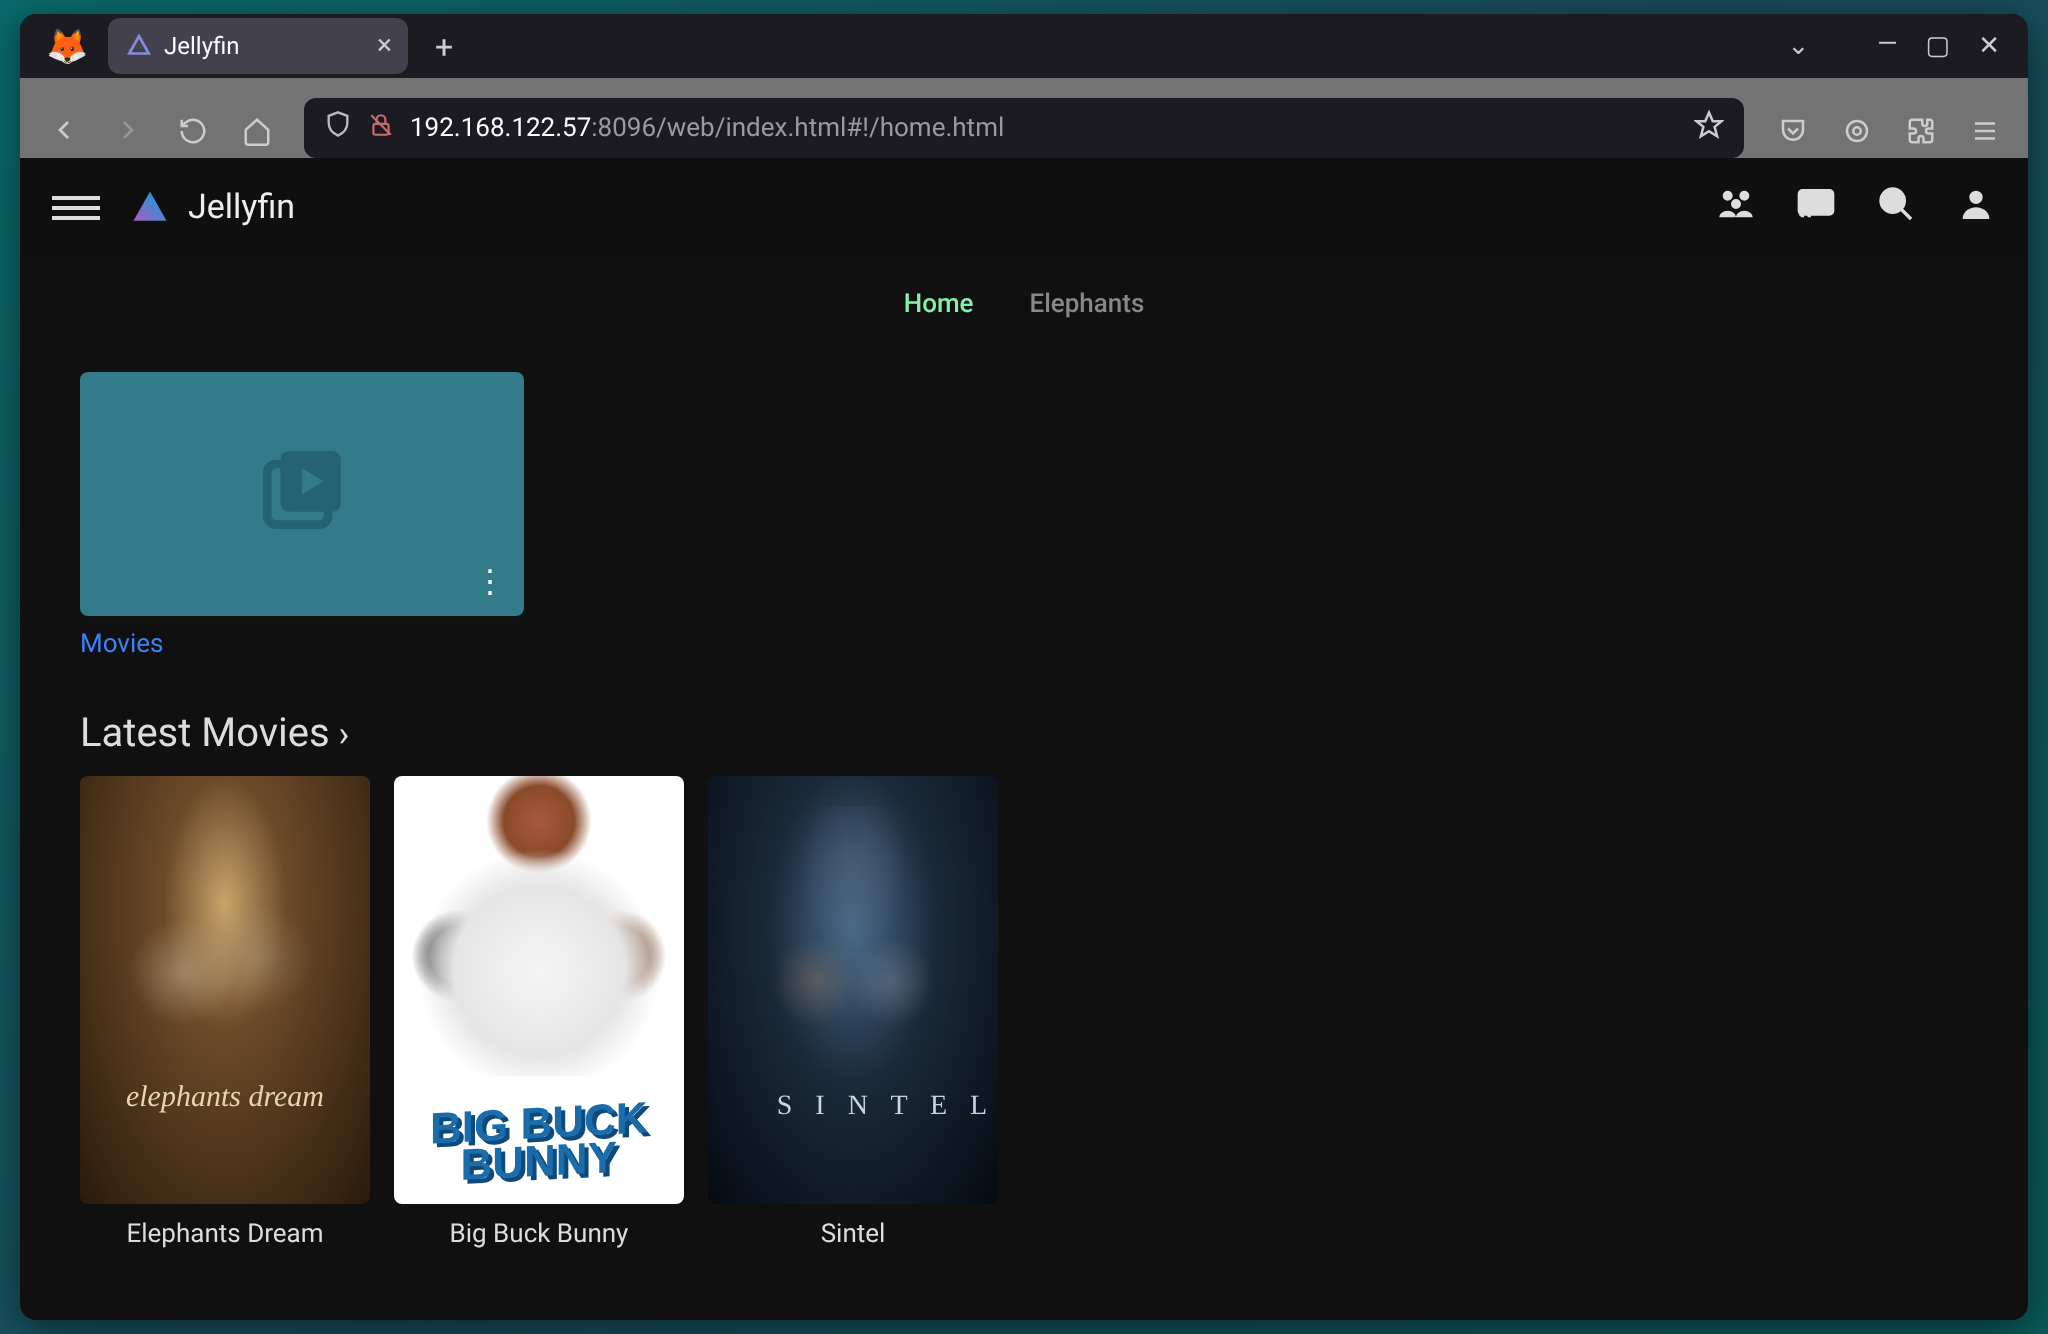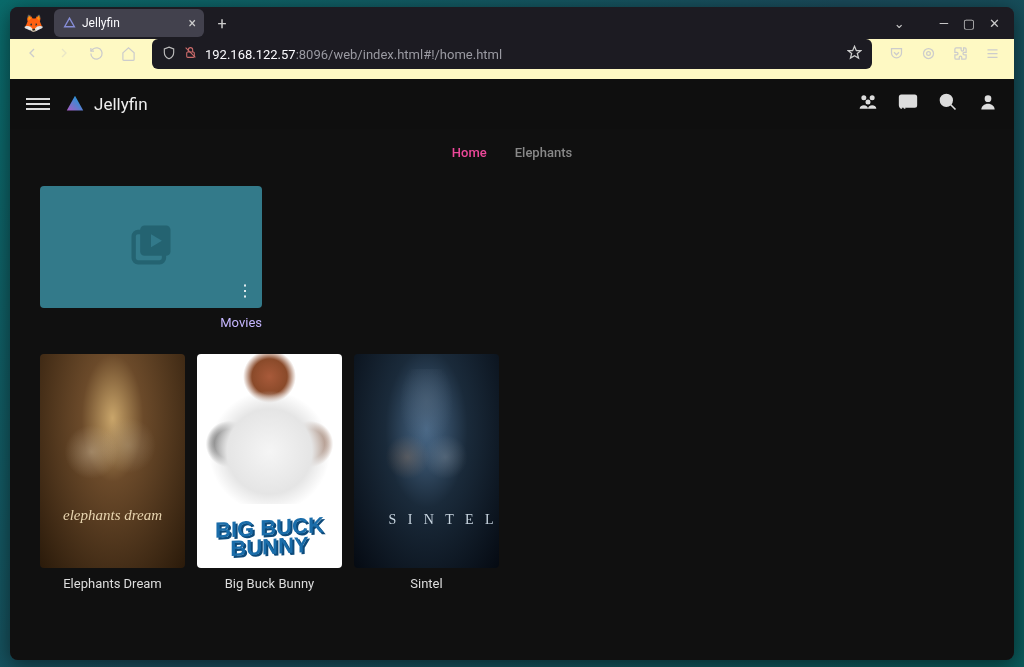--- a/index.html
+++ b/index.html
@@ -78,23 +78,23 @@
   padding: 0 10px;
   color: #ccc;
   font-size: 13px;
 }
 .window-controls .dropdown-caret {
   margin-right: 20px;
 }
 
 .toolbar {
   height: 40px;
-  background: #fef9c3;
-  display: flex;
-  align-items: flex-start;
+  background: #737373;
+  display: flex;
+  align-items: flex-end;
   padding: 0 8px;
   gap: 4px;
 }
 .nav-btn {
   width: 28px;
   height: 28px;
   display: flex;
   align-items: center;
   justify-content: center;
   color: #ccc;
@@ -171,21 +171,21 @@
   gap: 28px;
   padding: 10px 0;
 }
 .tabs-row .tab-item {
   color: #888;
   font-size: 13px;
   font-weight: 500;
   padding: 6px 0;
 }
 .tabs-row .tab-item.active {
-  color: #ec4899;
+  color: #86efac;
 }
 
 .content {
   padding: 10px 30px;
 }
 .section-title {
   color: #ddd;
   font-size: 20px;
   font-weight: 400;
   margin: 10px 0;
@@ -215,23 +215,23 @@
 }
 .library-card .kebab {
   position: absolute;
   bottom: 8px;
   right: 10px;
   color: #fff;
   font-size: 16px;
   letter-spacing: -1px;
 }
 .library-label {
-  color: #c4b5fd;
+  color: #3b82f6;
   font-size: 13px;
-  text-align: right;
+  text-align: left;
   margin-top: 7px;
 }
 
 .movies-row {
   display: flex;
   gap: 12px;
 }
 .movie-card {
   width: 145px;
 }
@@ -476,20 +476,21 @@
                   <rect x="7" y="3" width="14" height="14" rx="2"></rect>
                   <path d="M12 7l5 3-5 3z" fill="#337a8a"></path>
                 </svg>
             </span>
             <span class="kebab">⋮</span>
           </div>
           <div class="library-label">Movies</div>
         </div>
       </div>
 
+      <div class="section-title with-chevron"><span>Latest Movies</span></div>
       <div class="movies-row">
         <div class="movie-card">
           <div class="movie-poster poster-elephants">
             <span>elephants dream</span>
           </div>
           <div class="movie-title">Elephants Dream</div>
 
         </div>
         <div class="movie-card">
           <div class="movie-poster poster-bbb">

